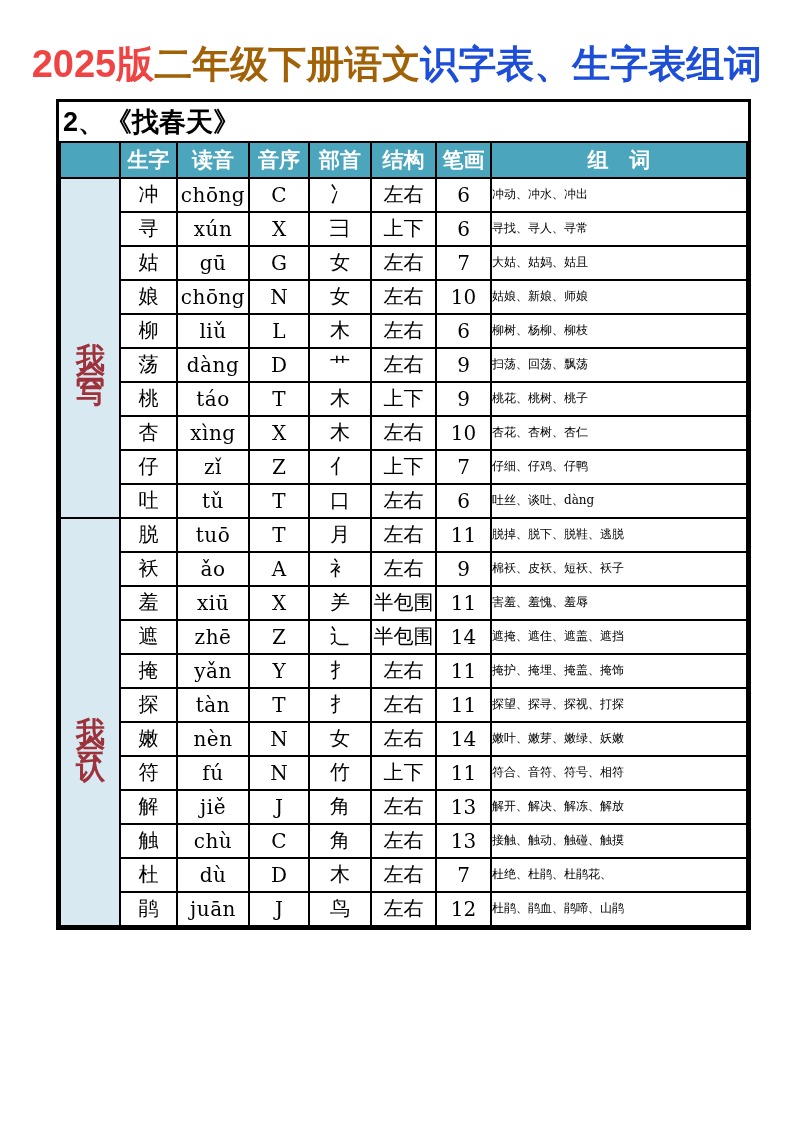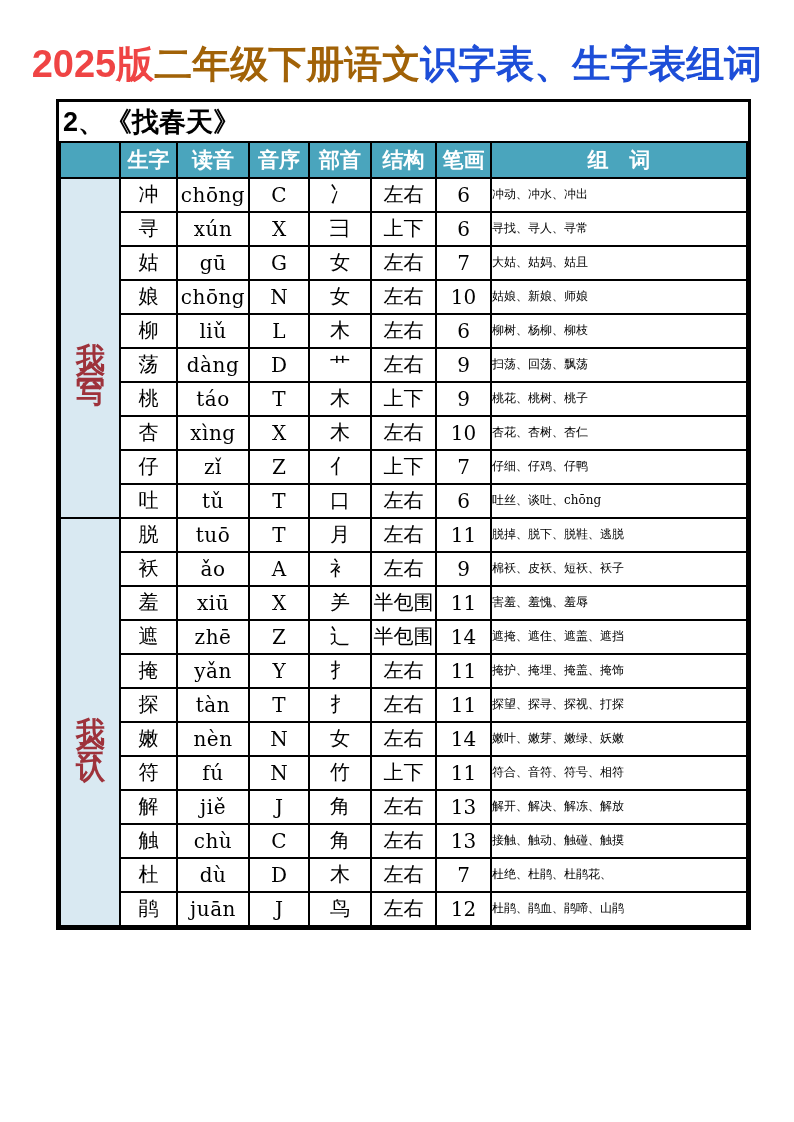--- a/index.html
+++ b/index.html
@@ -166,21 +166,21 @@
         <td class="cc">7</td>
         <td class="wd">仔细、仔鸡、仔鸭</td>
       </tr>
       <tr>
         <td class="cc">吐</td>
         <td class="pin">tǔ</td>
         <td class="cc">T</td>
         <td class="cc">口</td>
         <td class="cc">左右</td>
         <td class="cc">6</td>
-        <td class="wd">吐丝、谈吐、chōng</td>
+        <td class="wd">吐丝、谈吐、dàng</td>
       </tr>
 
       <tr>
         <td class="lab" rowspan="12"><span class="vlabel">我会认</span></td>
         <td class="cc">脱</td>
         <td class="pin">tuō</td>
         <td class="cc">T</td>
         <td class="cc">月</td>
         <td class="cc">左右</td>
         <td class="cc">11</td>

